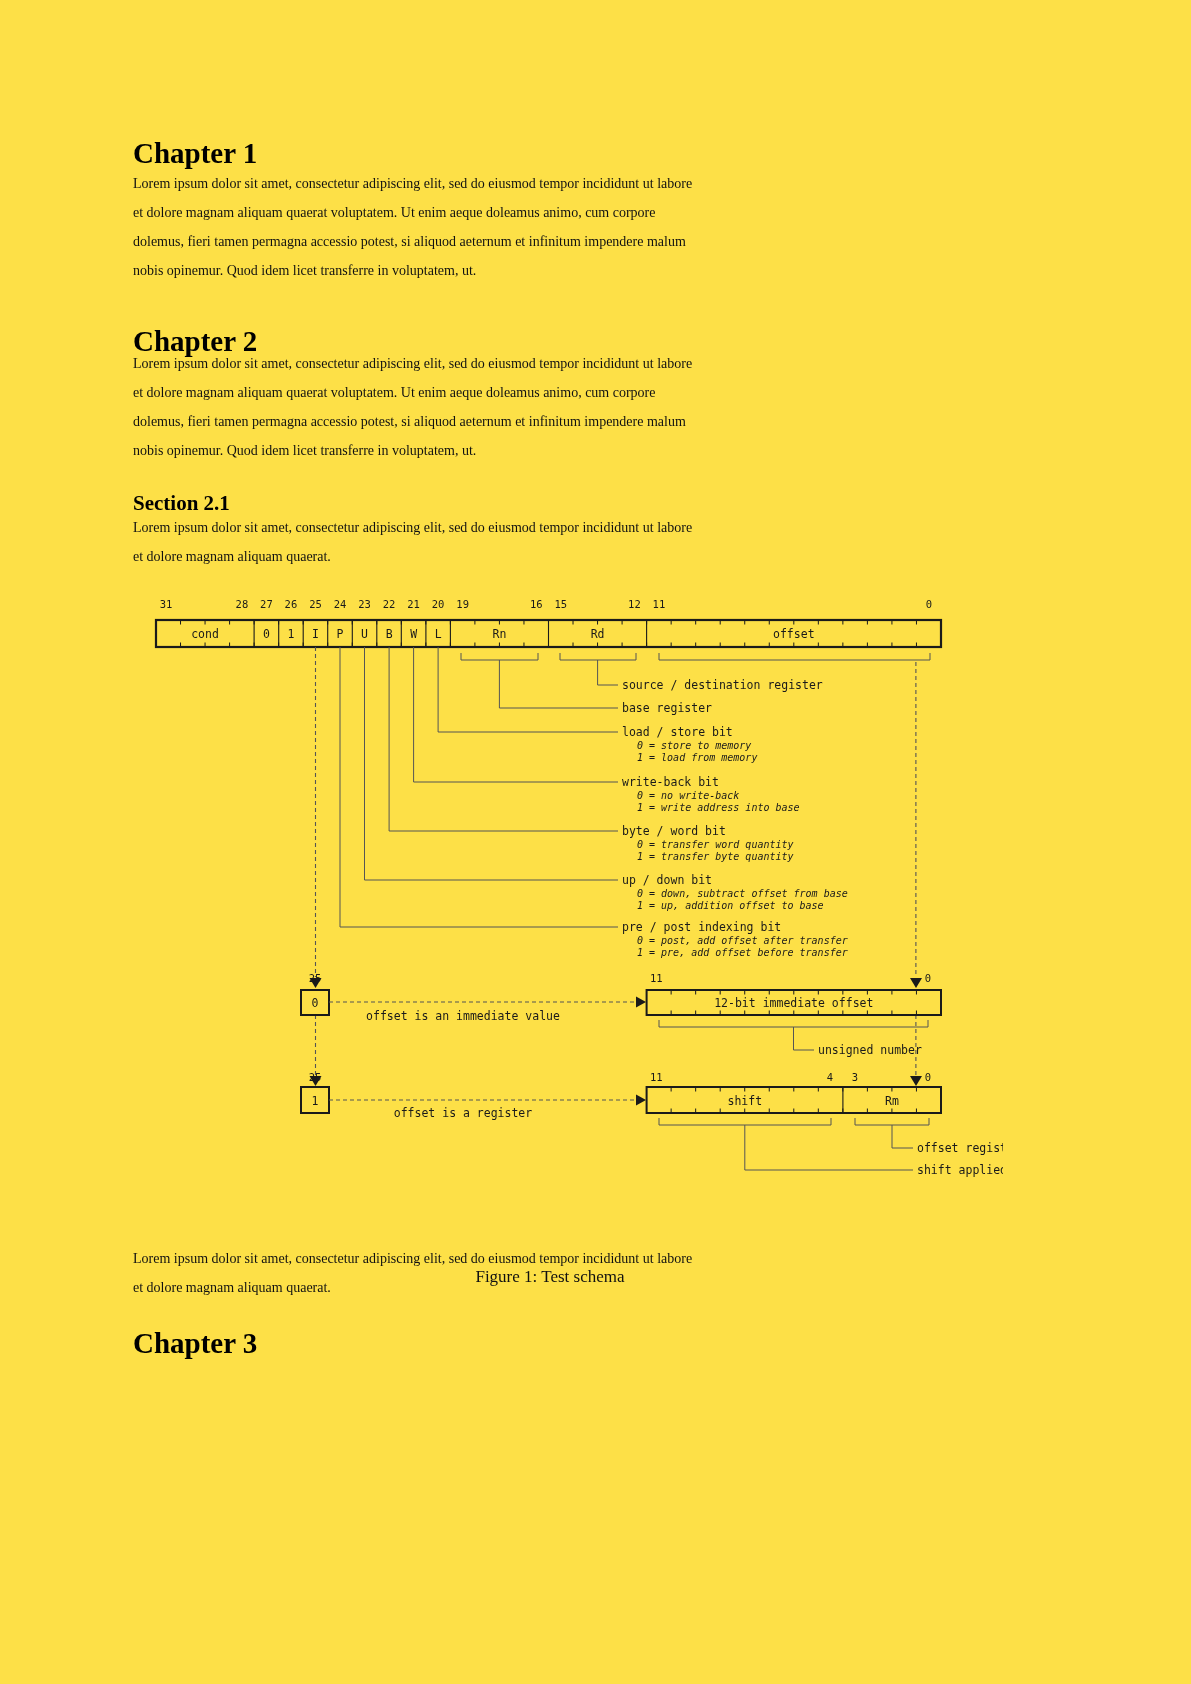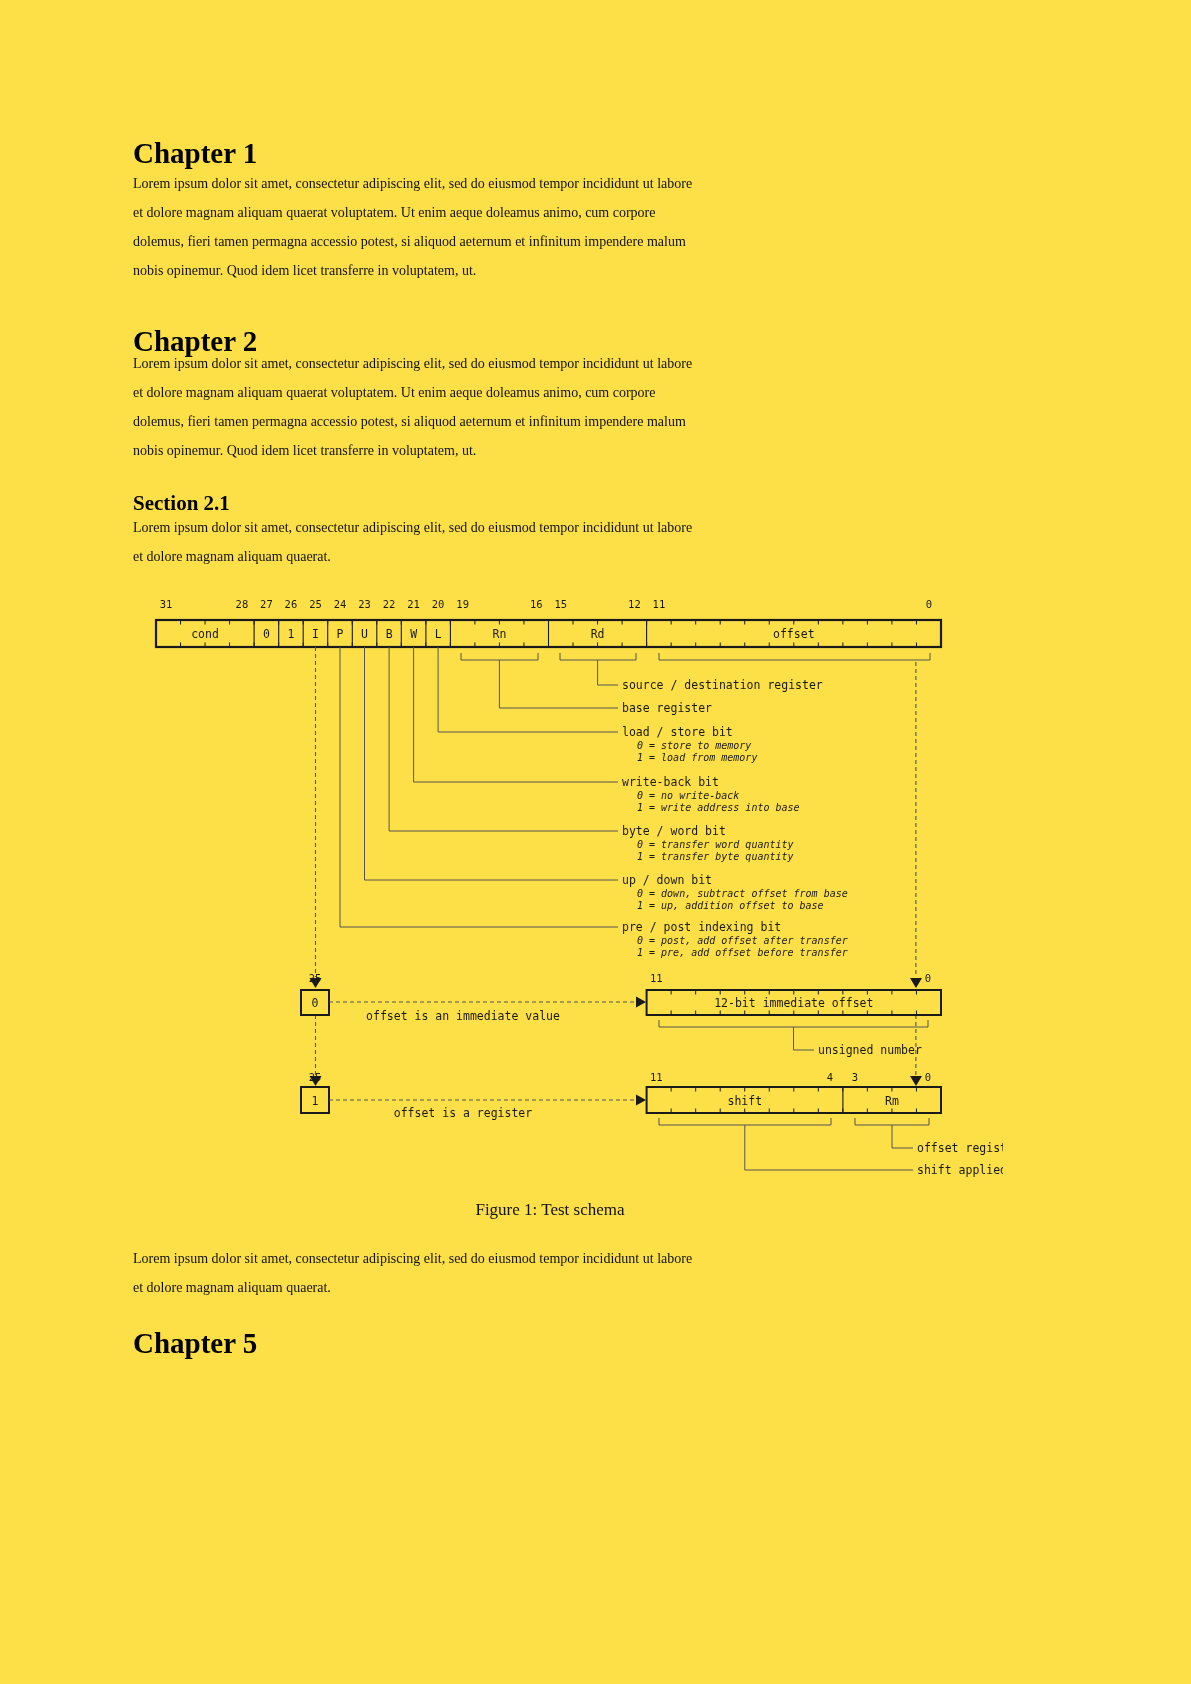--- a/index.html
+++ b/index.html
@@ -285,22 +285,22 @@
       <text class="fld" x="759" y="514.5" text-anchor="middle">Rm</text>
       <path class="conn" d="M526,528 V535 H698 V528"></path>
       <path class="conn" d="M722,528 V535 H796 V528"></path>
       <path class="conn" d="M759,535 V558 H780"></path>
       <text class="ann" x="784" y="562">offset register</text>
       <path class="conn" d="M611.8,535 V580 H780"></path>
       <text class="ann" x="784" y="584">shift applied to Rm</text>
     </g>
   </svg>
 
-  <div class="caption" style="top:1200px;">Figure 1: Test schema</div>
+  <div class="caption" style="top:1267px;">Figure 1: Test schema</div>
 
   <div class="para" style="top:1244px;">
     <div class="ln">Lorem ipsum dolor sit amet, consectetur adipiscing elit, sed do eiusmod tempor incididunt ut labore</div>
     <div class="ln">et dolore magnam aliquam quaerat.</div>
   </div>
 
-  <div class="h1" style="top:1326px;">Chapter 5</div>
+  <div class="h1" style="top:1326px;">Chapter 3</div>
 
 </div>
 
 </body></html>

